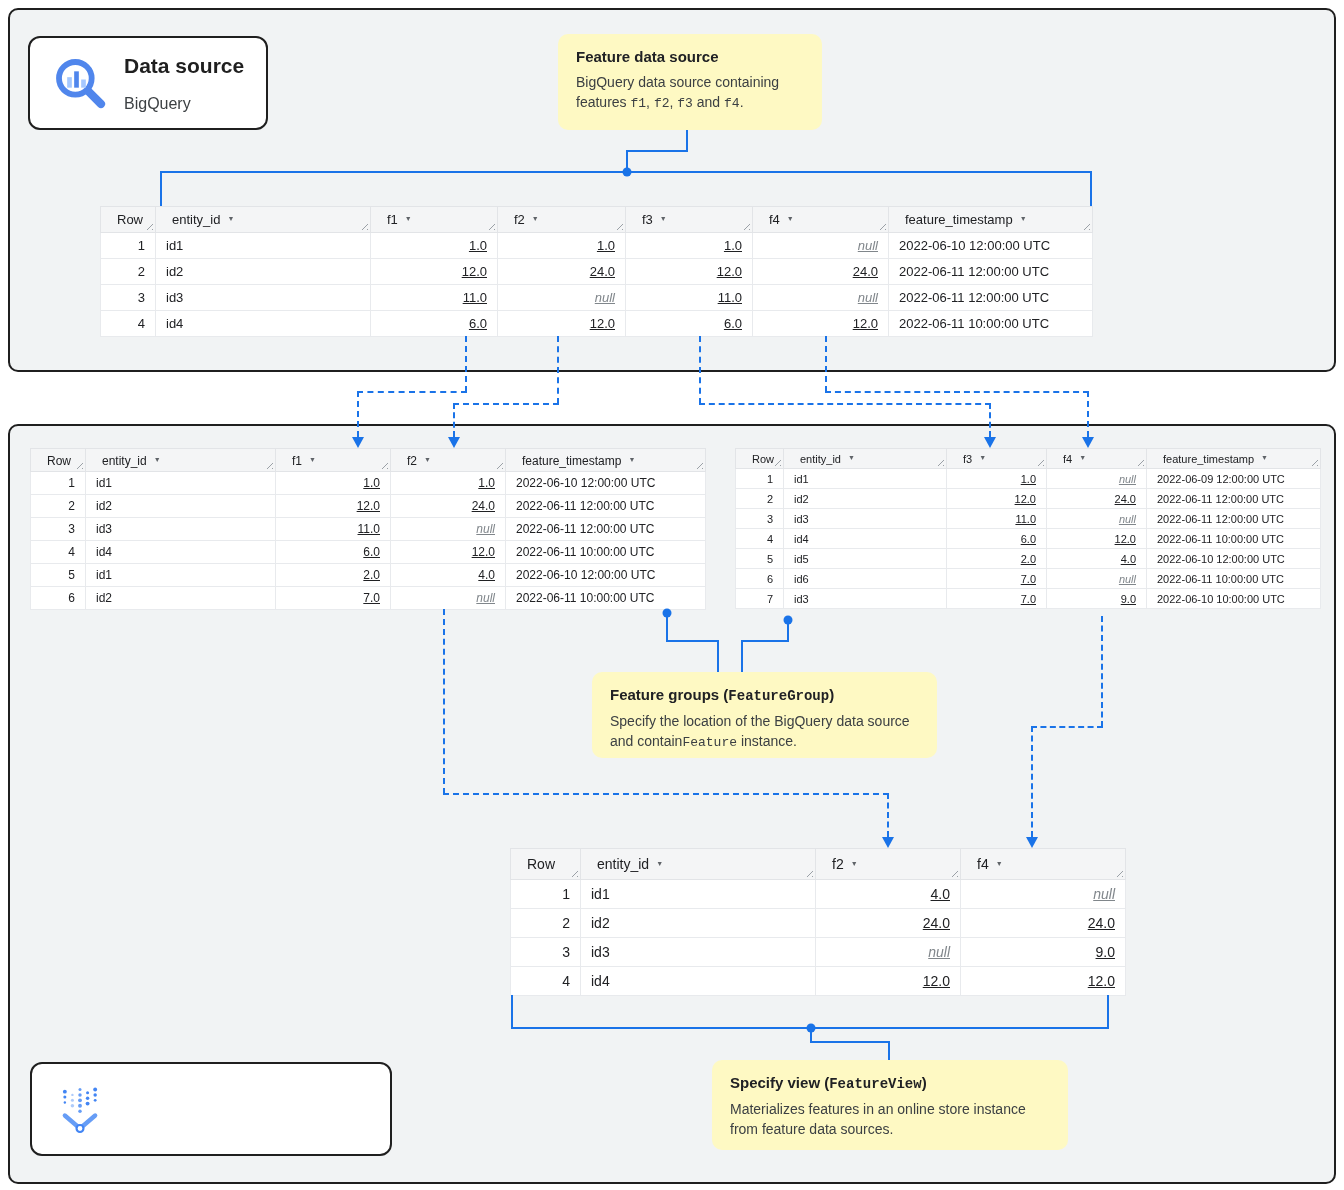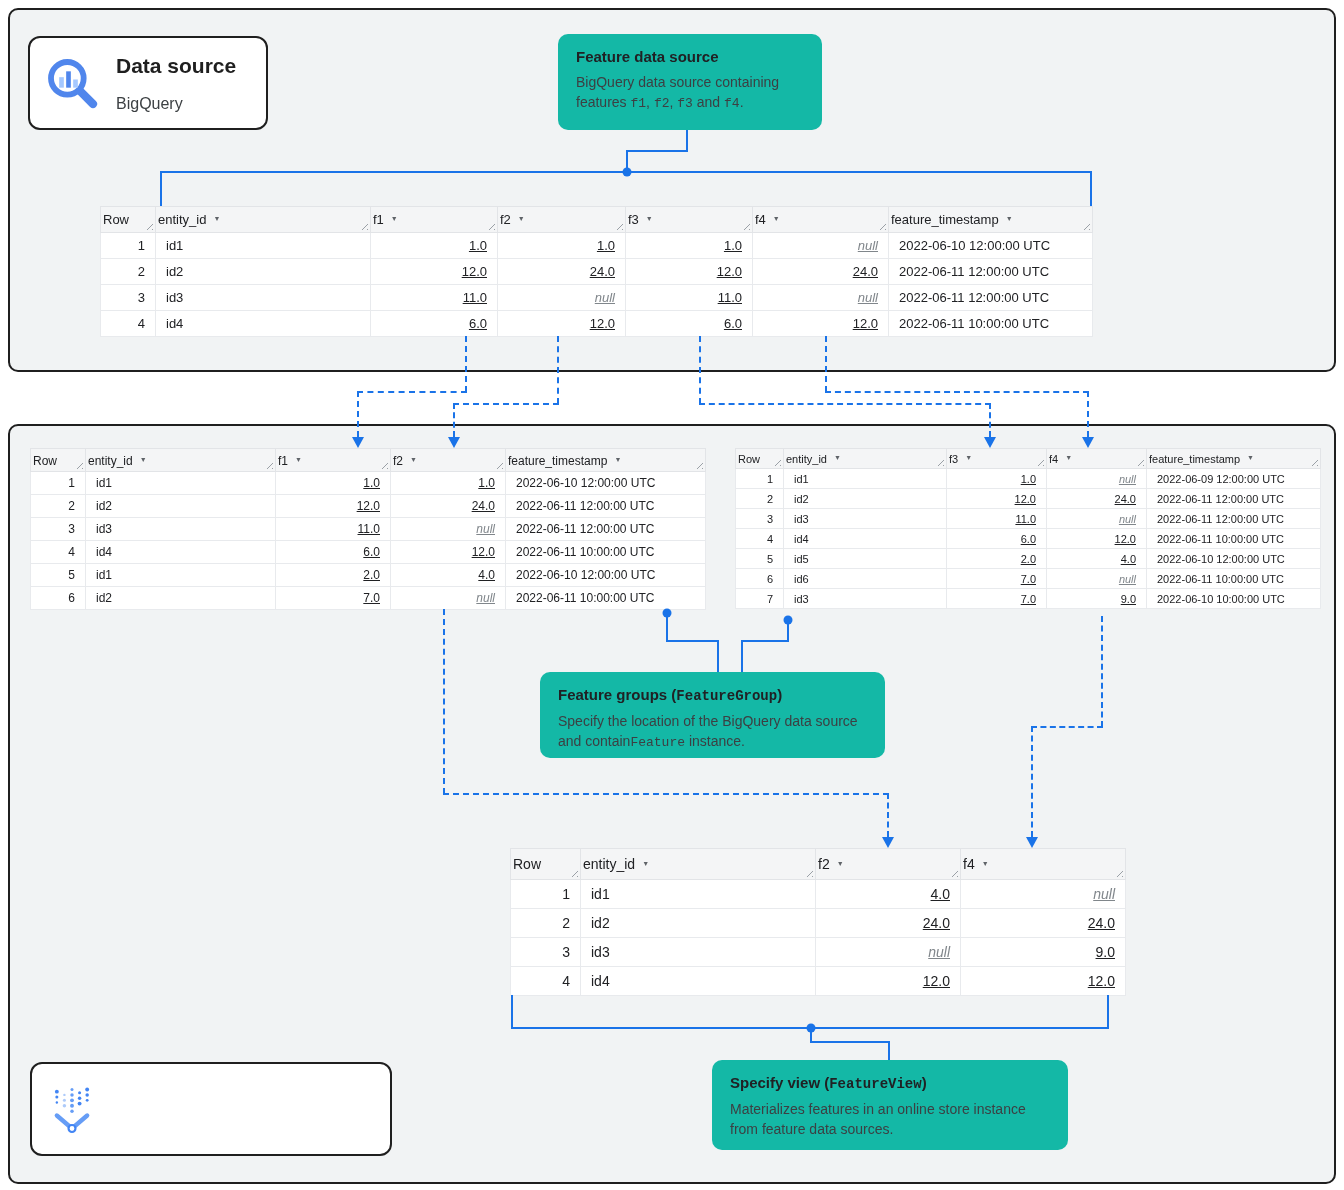--- a/index.html
+++ b/index.html
@@ -1,41 +1,41 @@
 <!DOCTYPE html>
 <html><head>
 <meta charset="utf-8">
 <style>
   html,body{margin:0;padding:0;background:#fff;}
   .stage{position:relative;width:1344px;height:1190px;background:#fff;
          font-family:"Liberation Sans",sans-serif;color:#202124;overflow:hidden;}
   .panel{position:absolute;background:#f1f3f4;border:2px solid #1f1f1f;border-radius:10px;}
   .card{position:absolute;background:#fff;border:2px solid #1f1f1f;border-radius:12px;
-        display:flex;align-items:center;gap:16px;padding:0 18px 0 14px;box-sizing:border-box;}
+        display:flex;align-items:center;gap:16px;padding:0 18px 0 22px;box-sizing:border-box;}
   .card-title{font-size:21px;font-weight:bold;color:#1f1f1f;line-height:1.2;}
   .card-sub{font-size:16px;color:#3c4043;margin-top:16px;}
-  .callout{position:absolute;background:#14b8a6;border-radius:10px;padding:14px 18px;box-sizing:border-box;}
+  .callout{position:absolute;background:#fef9c3;border-radius:10px;padding:14px 18px;box-sizing:border-box;}
   .co-title{font-size:15px;font-weight:bold;color:#202124;margin-bottom:7px;}
   .co-body{font-size:14px;color:#3c4043;line-height:1.45;}
   .co-title .mono{font-family:"Liberation Mono",monospace;font-size:14px;}
   .co-body .mono{font-family:"Liberation Mono",monospace;font-size:13px;}
   
   .sv{position:absolute;width:2px;background:#1a73e8;}
   .sh{position:absolute;height:2px;background:#1a73e8;}
   .dv{position:absolute;width:0;border-left:2px dashed #1a73e8;}
   .dh{position:absolute;height:0;border-top:2px dashed #1a73e8;}
   .dot{position:absolute;width:9px;height:9px;border-radius:50%;background:#1a73e8;transform:translate(-50%,-50%);}
   .arr{position:absolute;width:0;height:0;border-left:6px solid transparent;
        border-right:6px solid transparent;border-top:11px solid #1a73e8;}
   
   .tbl{position:absolute;}
   table.bq{border-collapse:collapse;table-layout:fixed;width:100%;background:#fff;
            border:1px solid #dadce0;}
   table.bq th{position:relative;background:#f4f5f6;border:1px solid #e2e4e7;font-weight:500;
-              text-align:left;padding:0 18px 0 2px;color:#202124;white-space:nowrap;overflow:hidden;}
+              text-align:left;padding:0 18px 0 16px;color:#202124;white-space:nowrap;overflow:hidden;}
   table.bq td{border:1px solid #e8eaed;background:#fff;padding:0 10px;white-space:nowrap;overflow:hidden;}
   .hl{vertical-align:middle;}
   .caret{font-size:7px;color:#5f6368;margin-left:7px;vertical-align:2px;}
   .rsz{position:absolute;right:2px;bottom:2px;width:9px;height:9px;
        background:repeating-linear-gradient(135deg,#9aa0a6 0 1px,transparent 1px 4px);
        clip-path:polygon(100% 0,100% 100%,0 100%);}
   td.c-rownum{text-align:right;background:#f8f9fa;}
   td.c-num{text-align:right;text-decoration:underline;}
   td.c-text,td.c-ts{text-align:left;}
   td.null{font-style:italic;color:#80868b;}
@@ -302,21 +302,21 @@
   <div class="dot" style="left:667px;top:613px;"></div>
   <div class="sv" style="left:666px;top:613px;height:29px;"></div>
   <div class="sh" style="left:666px;top:640px;width:53px;"></div>
   <div class="sv" style="left:717px;top:640px;height:32px;"></div>
 
   <div class="dot" style="left:788px;top:620px;"></div>
   <div class="sv" style="left:787px;top:620px;height:22px;"></div>
   <div class="sh" style="left:741px;top:640px;width:48px;"></div>
   <div class="sv" style="left:741px;top:640px;height:32px;"></div>
 
-  <div class="callout" style="left:540px;top:672px;width:345px;height:86px;">
+  <div class="callout" style="left:592px;top:672px;width:345px;height:86px;">
     <div class="co-title"><span>Feature groups (</span><span class="mono">FeatureGroup</span><span>)</span></div>
     <div class="co-body"><span>Specify the location of the BigQuery data source and contain</span><span class="mono">Feature</span><span> instance.</span></div>
   </div>
 
   <div class="dv" style="left:443px;top:609px;height:185px;"></div>
   <div class="dh" style="left:443px;top:793px;width:446px;"></div>
   <div class="dv" style="left:887px;top:793px;height:44px;"></div>
   <div class="arr" style="left:882px;top:837px;"></div>
 
   <div class="dv" style="left:1101px;top:616px;height:111px;"></div>

